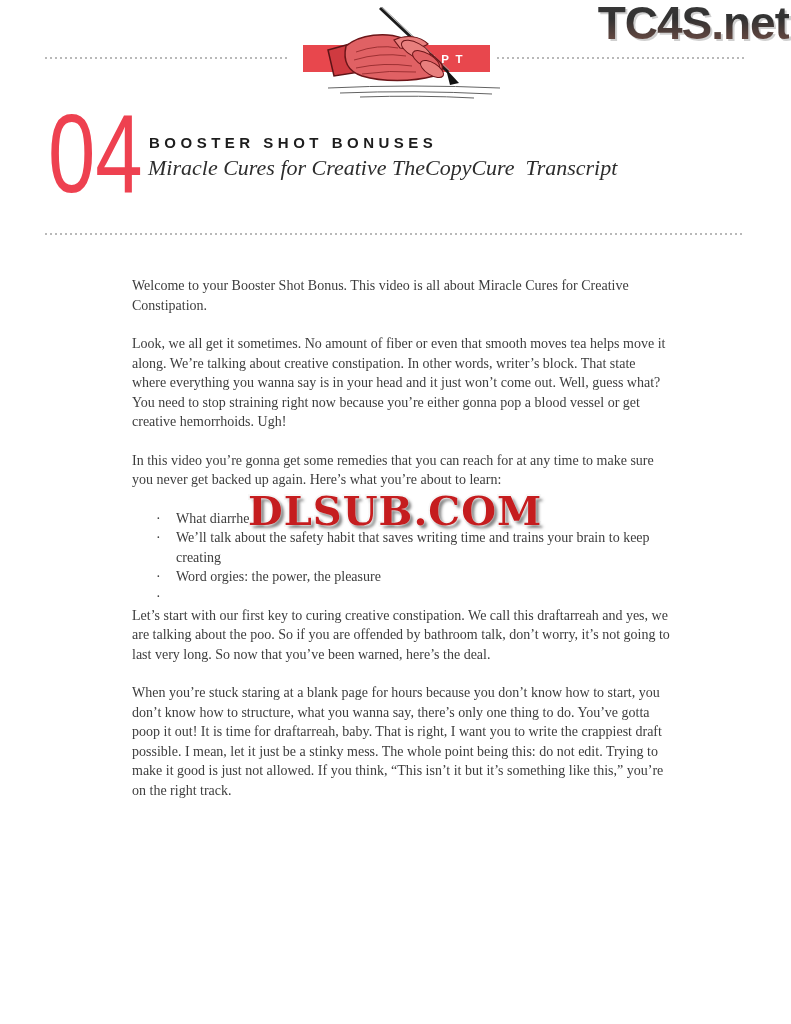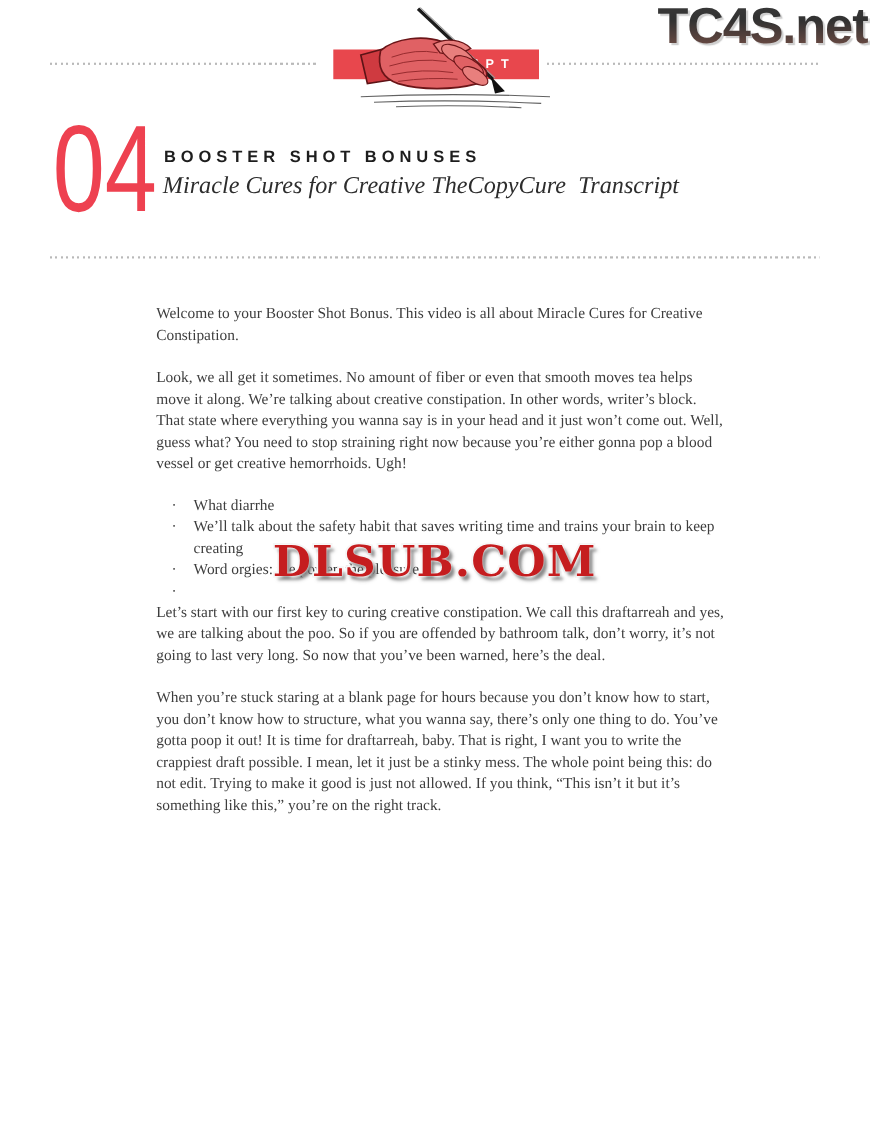--- a/index.html
+++ b/index.html
@@ -48,21 +48,21 @@
   .chapter-title{position:absolute;left:149px;top:134px;
           font-family:"Liberation Sans",sans-serif;font-weight:700;font-size:15px;
           letter-spacing:4.5px;color:#1d1d1d;}
   .chapter-subtitle{position:absolute;left:148px;top:155px;
           font-family:"Liberation Serif",serif;font-style:italic;font-size:22px;color:#2d2d2d;
           white-space:pre-wrap;}
 
   
   .body{position:absolute;left:132px;top:276px;width:540px;
         font-size:14px;line-height:19.5px;color:var(--body-ink);}
-  .body p{margin:0 10px 19px;}
+  .body p{margin:0 0 19px;}
   .body ul{list-style:none;margin:0 0 19px;}
   .body li{position:relative;padding-left:44px;}
   .body li .marker{position:absolute;left:24px;top:0;}
 
   
   .footer-item{position:absolute;top:977px;z-index:1;}
   .f-left{left:45px;font-family:"Liberation Sans",sans-serif;color:#222;white-space:nowrap;}
   .f-left .f-num{font-size:14px;font-weight:700;letter-spacing:2px;margin-right:12px;}
   .f-left .f-series{font-size:11px;font-weight:700;letter-spacing:3px;}
   .f-site{left:383px;font-style:italic;font-size:14px;color:#3a3a3a;}
@@ -108,20 +108,21 @@
 
   <div class="chapter-number">04</div>
   <div class="chapter-title">BOOSTER SHOT BONUSES</div>
   <div class="chapter-subtitle">Miracle Cures for Creative TheCopyCure  Transcript</div>
 
   <div class="dots dots-mid"></div>
 
   <div class="body">
     <p>Welcome to your Booster Shot Bonus. This video is all about Miracle Cures for Creative Constipation.</p>
     <p>Look, we all get it sometimes. No amount of fiber or even that smooth moves tea helps move it along. We’re talking about creative constipation. In other words, writer’s block. That state where everything you wanna say is in your head and it just won’t come out. Well, guess what? You need to stop straining right now because you’re either gonna pop a blood vessel or get creative hemorrhoids. Ugh!</p>
+    <p>In this video you’re gonna get some remedies that you can reach for at any time to make sure you never get backed up again. Here’s what you’re about to learn:</p>
     <ul>
       <li>
         <span class="marker">·</span>
         <span>What diarrhe</span>
       </li>
       <li>
         <span class="marker">·</span>
         <span>We’ll talk about the safety habit that saves writing time and trains your brain to keep creating</span>
       </li>
       <li>

